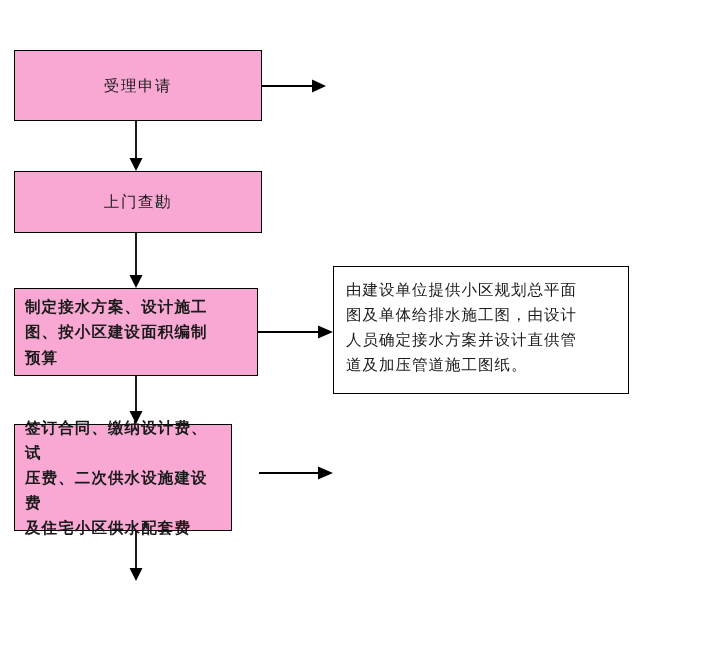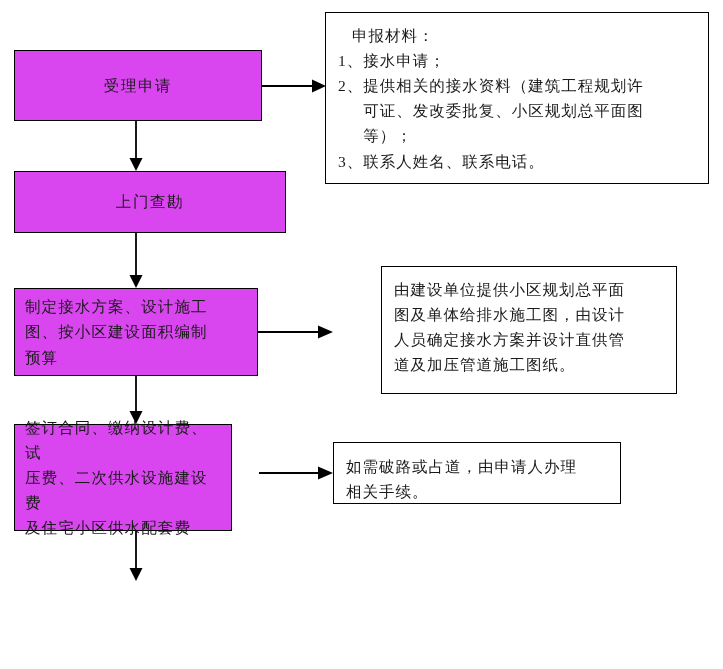--- a/index.html
+++ b/index.html
@@ -16,21 +16,21 @@
     position: relative;
     width: 723px;
     height: 669px;
     background: #ffffff;
     overflow: hidden;
   }
   .node {
     position: absolute;
     box-sizing: border-box;
     border: 1.4px solid #000000;
-    background: #d946ef;
+    background: #f9a8d4;
     display: flex;
     align-items: center;
     justify-content: center;
   }
   .node-label {
     font-size: 15.5px;
     line-height: 1.5;
     letter-spacing: 1.6px;
     text-align: center;
     white-space: pre-line;
@@ -39,20 +39,21 @@
   
   .node.multiline {
     align-items: center;
     justify-content: flex-start;
   }
   .node.multiline .node-label {
     text-align: left;
     padding: 0 8px 0 10px;
     letter-spacing: 1.1px;
     line-height: 1.62;
+    font-weight: bold;
   }
   
   .note {
     position: absolute;
     box-sizing: border-box;
     border: 1.4px solid #000000;
     background: #ffffff;
     padding: 10px 10px 10px 12px;
   }
   .note-text {
@@ -105,68 +106,45 @@
 </style>
 </head>
 <body>
 
 <div id="canvas">
 
   <div class="node" style="left:14px; top:50px; width:248px; height:71px;">
     <span class="node-label">受理申请</span>
   </div>
 
-  <div class="node" style="left:14px; top:171px; width:272px; height:62px;">
+  <div class="node" style="left:14px; top:171px; width:248px; height:62px;">
     <span class="node-label">上门查勘</span>
   </div>
 
   <div class="node multiline" style="left:14px; top:288px; width:244px; height:88px;">
     <span class="node-label">制定接水方案、设计施工
 图、按小区建设面积编制
 预算</span>
   </div>
 
   <div class="node multiline" style="left:14px; top:424px; width:218px; height:107px;">
     <span class="node-label">签订合同、缴纳设计费、试
 压费、二次供水设施建设费
 及住宅小区供水配套费</span>
   </div>
 
 
-  <div class="note" style="left:325px; top:12px; width:384px; height:172px;">
-    <div class="note-title">申报材料：</div>
-    <div class="note-list">
-      <div class="note-item">
-        <span class="note-item-marker">1、</span>
-        <span class="note-item-body">接水申请；</span>
-      </div>
-      <div class="note-item">
-        <span class="note-item-marker">2、</span>
-        <span class="note-item-body">提供相关的接水资料（建筑工程规划许
-可证、发改委批复、小区规划总平面图
-等）；</span>
-      </div>
-      <div class="note-item">
-        <span class="note-item-marker">3、</span>
-        <span class="note-item-body">联系人姓名、联系电话。</span>
-      </div>
-    </div>
-  </div>
 
-  <div class="note" style="left:333px; top:266px; width:296px; height:128px; margin-left:48px;">
+  <div class="note" style="left:333px; top:266px; width:296px; height:128px; ">
     <div class="note-text">由建设单位提供小区规划总平面
 图及单体给排水施工图，由设计
 人员确定接水方案并设计直供管
 道及加压管道施工图纸。</div>
   </div>
 
-  <div class="note" style="left:333px; top:442px; width:288px; height:62px; padding-top:11px;">
-    <div class="note-text">如需破路或占道，由申请人办理
-相关手续。</div>
-  </div>
 
   <svg class="conn" style="left:262px; top:76px;" width="66" height="20" viewBox="0 0 66 20">
     <line x1="0" y1="10" x2="53" y2="10"></line>
     <polygon points="50,3.5 64,10 50,16.5"></polygon>
   </svg>
 
   <svg class="conn" style="left:126px; top:121px;" width="20" height="52" viewBox="0 0 20 52">
     <line x1="10" y1="0" x2="10" y2="40"></line>
     <polygon points="3.5,37 10,50 16.5,37"></polygon>
   </svg>

